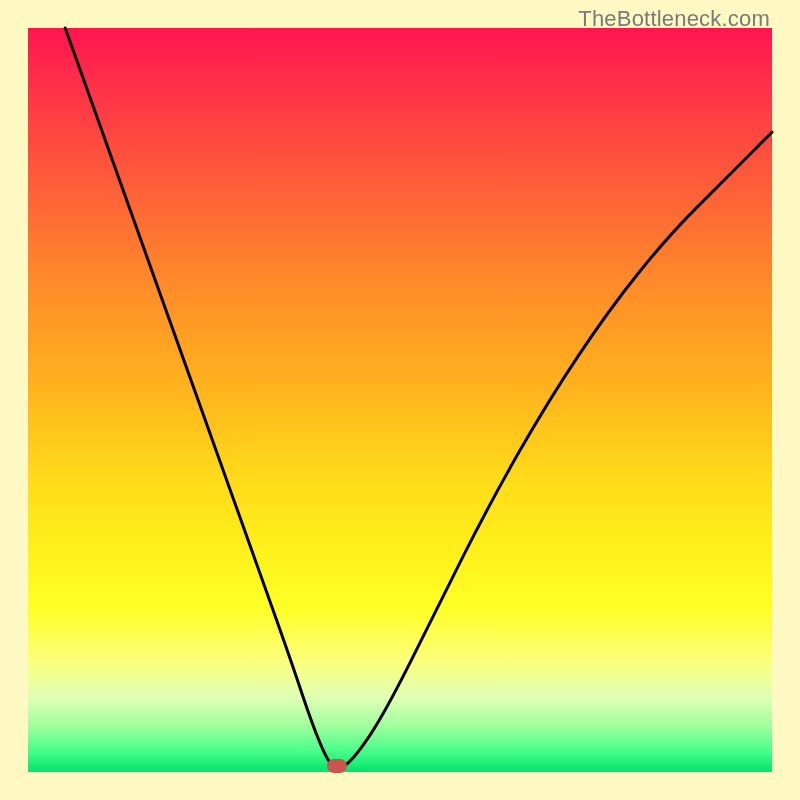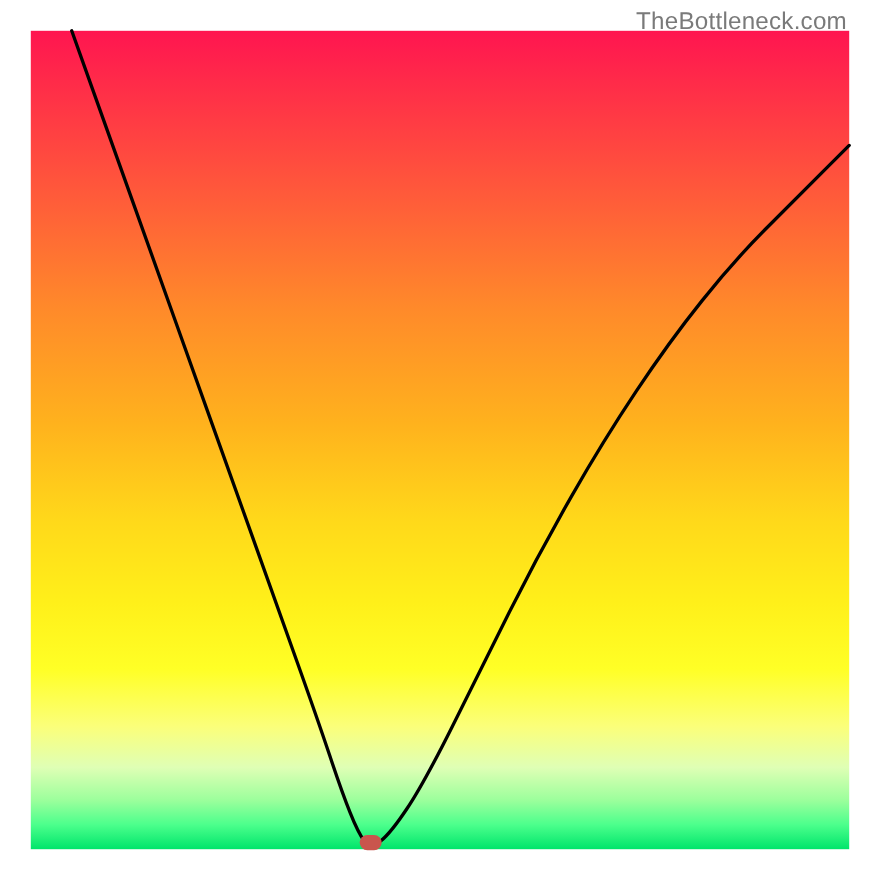--- a/index.html
+++ b/index.html
@@ -10,21 +10,21 @@
     background: #000;
     font-family: Arial, Helvetica, sans-serif;
     overflow: hidden;
   }
   .frame {
     position: absolute;
     top: 0;
     left: 0;
     width: 800px;
     height: 800px;
-    background: #ffffff;
+    background: #fef9c3;
   }
   .plot {
     position: absolute;
     top: 28px;
     left: 28px;
     width: 744px;
     height: 744px;
     
     background: linear-gradient(
       to bottom,

